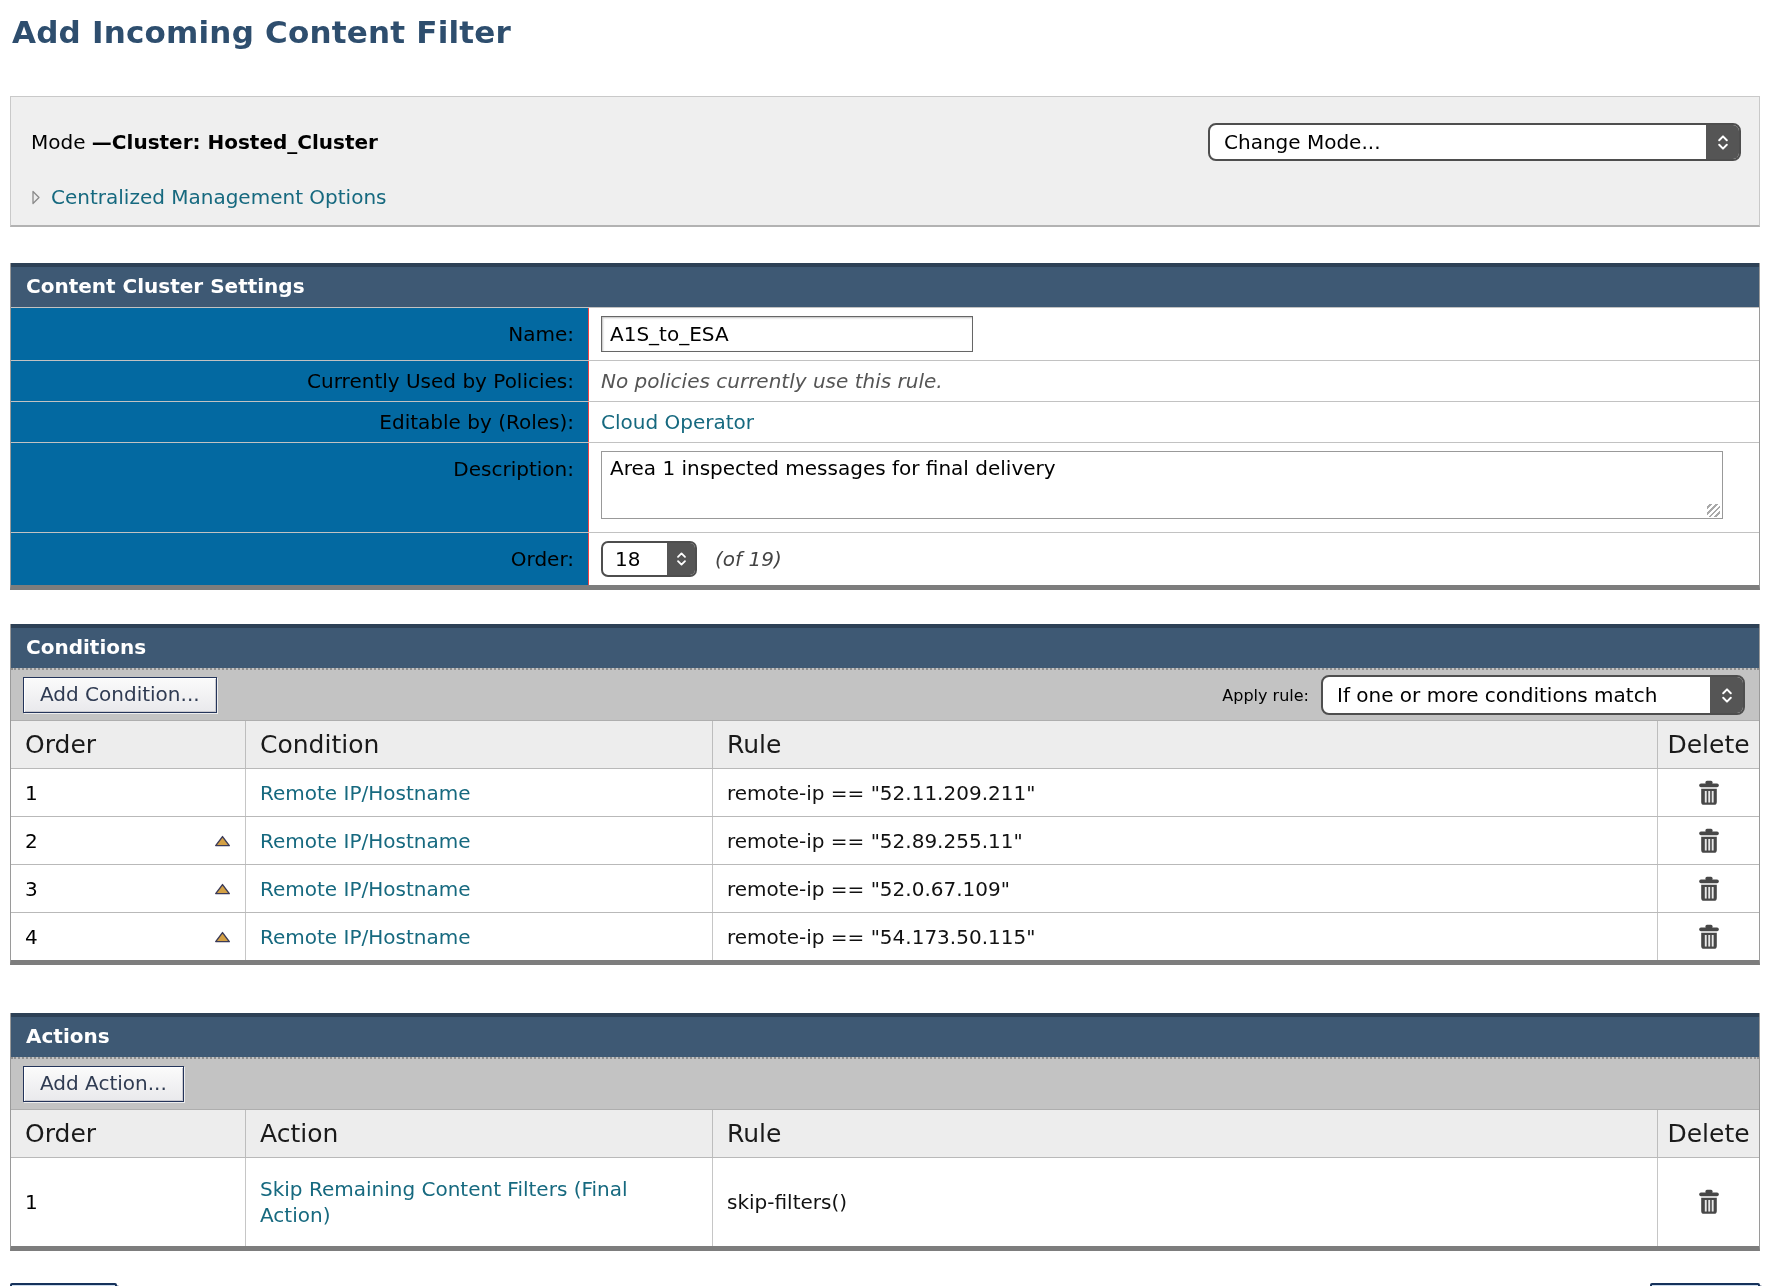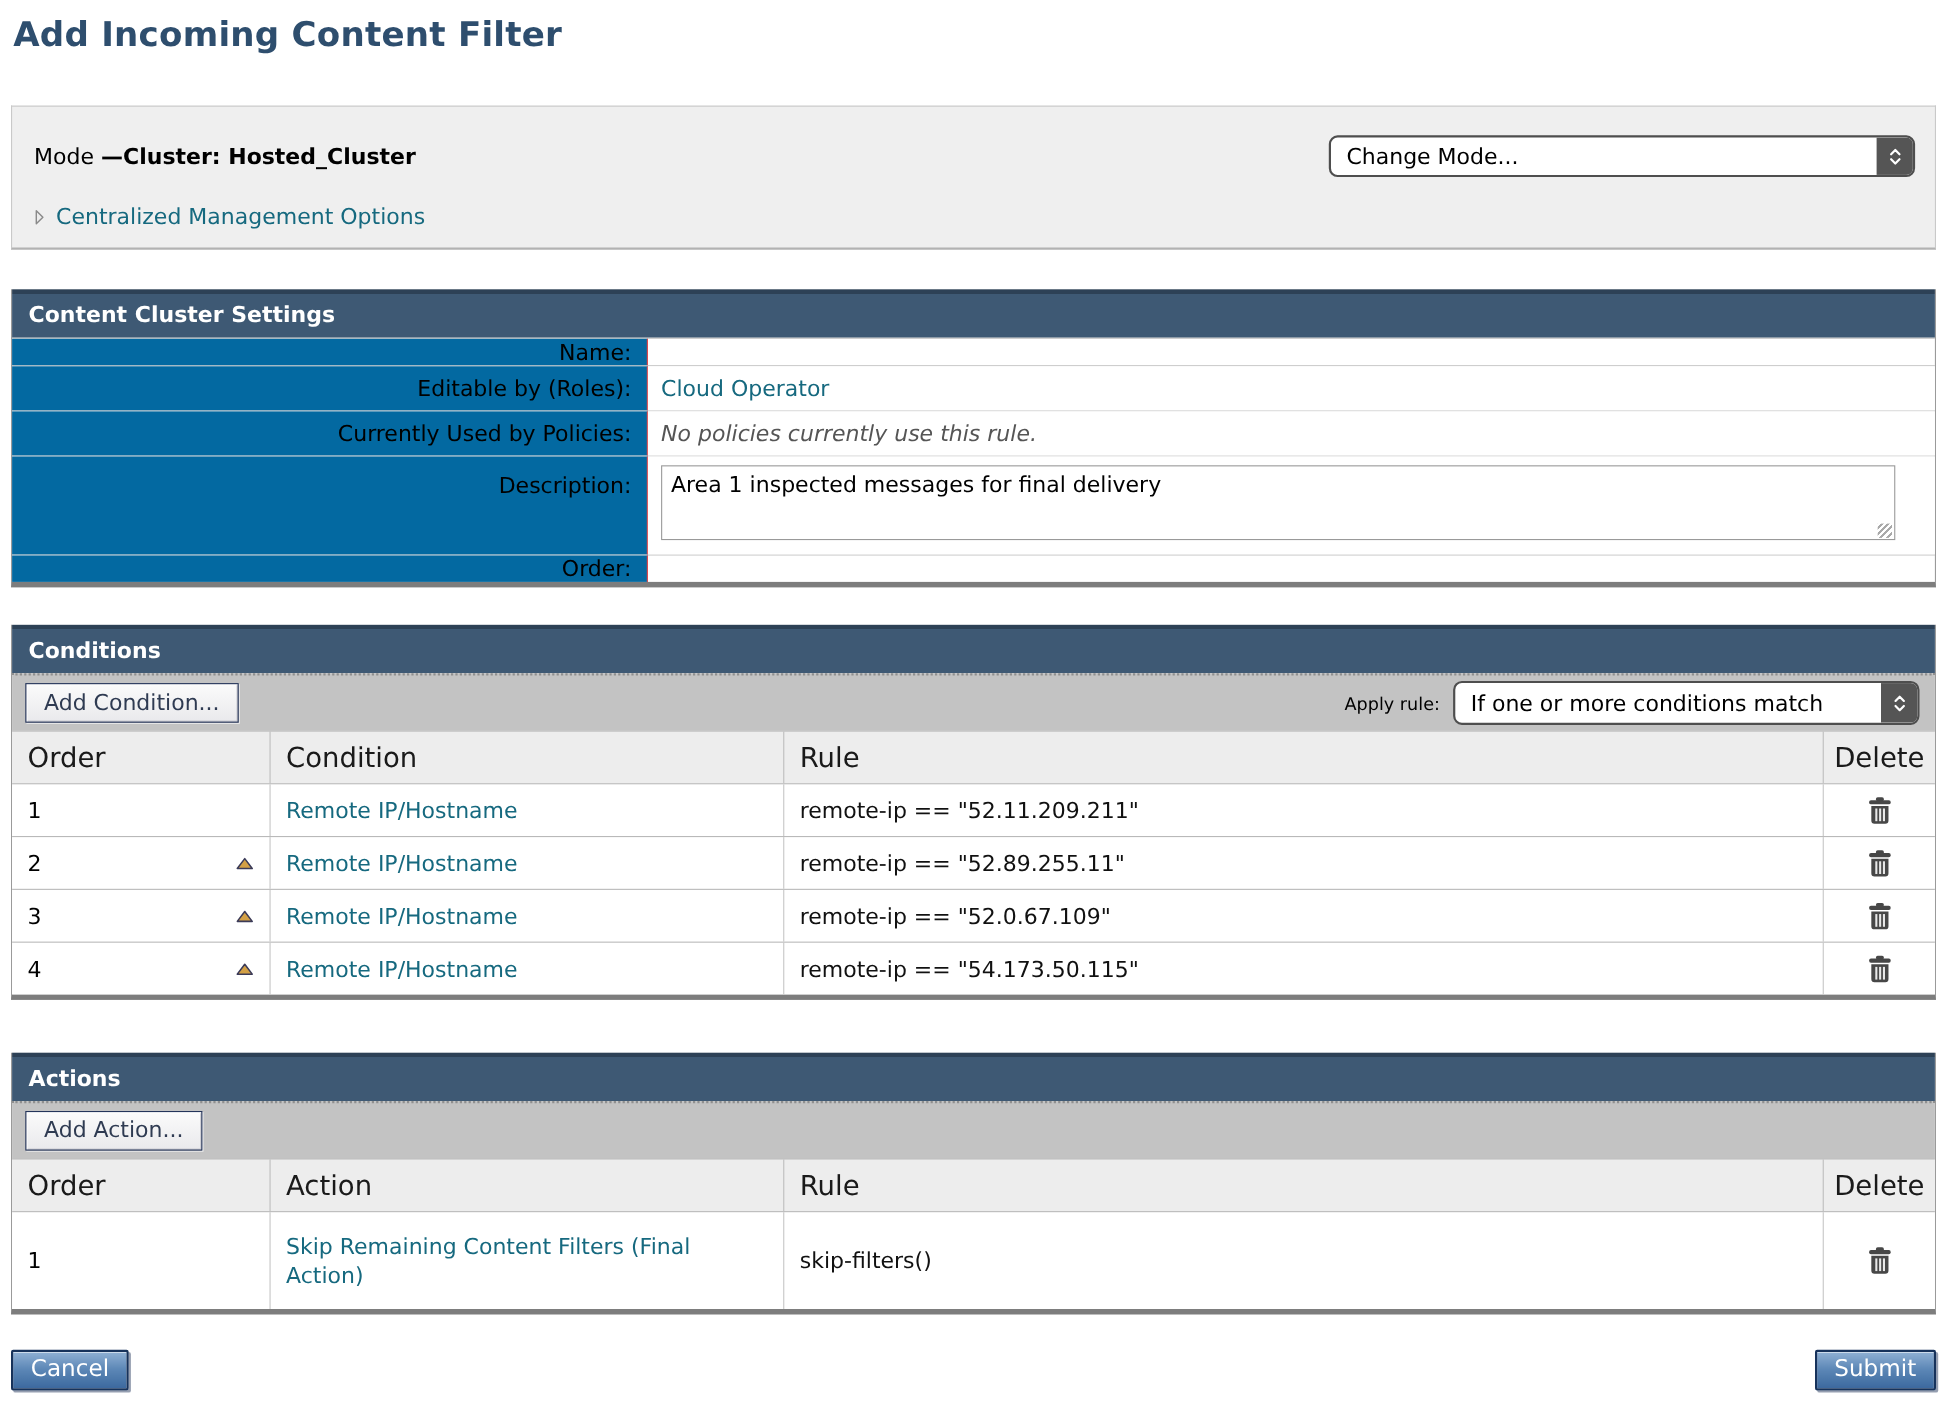--- a/index.html
+++ b/index.html
@@ -190,48 +190,62 @@
       </span>
       <a class="mgmt-link">Centralized Management Options</a>
     </div>
   </div>
 
   <div class="panel" style="margin-top:36px">
     <div class="panel-header">Content Cluster Settings</div>
 
     <div class="settings-row">
       <div class="settings-label">Name:</div>
+      <div class="settings-value">
+        <input class="text-input" type="text" value="A1S_to_ESA" style="">
+      </div>
+    </div>
+
+    <div class="settings-row">
+      <div class="settings-label">Currently Used by Policies:</div>
+      <div class="settings-value">
+        <span class="muted-italic">No policies currently use this rule.</span>
+      </div>
     </div>
 
     <div class="settings-row">
       <div class="settings-label">Editable by (Roles):</div>
       <div class="settings-value">
         <a class="teal-link">Cloud Operator</a>
-      </div>
-    </div>
-
-    <div class="settings-row">
-      <div class="settings-label">Currently Used by Policies:</div>
-      <div class="settings-value">
-        <span class="muted-italic">No policies currently use this rule.</span>
       </div>
     </div>
 
     <div class="settings-row">
       <div class="settings-label top">Description:</div>
       <div class="settings-value" style="align-items:flex-start">
         <span class="desc-wrap">
           <textarea class="desc-textarea" style="">Area 1 inspected messages for final delivery</textarea>
           <span class="resize-grip"></span>
         </span>
       </div>
     </div>
 
     <div class="settings-row">
       <div class="settings-label">Order:</div>
+      <div class="settings-value">
+        <div class="mac-select small" style="width:96px">
+          <span class="val">18</span>
+          <span class="spin">
+            <svg width="11" height="16" viewBox="0 0 12 17">
+                <use href="#chevrons"></use>
+              </svg>
+          </span>
+        </div>
+        <span class="order-extra">(of 19)</span>
+      </div>
     </div>
   </div>
 
   <div class="panel" style="margin-top:34px">
     <div class="panel-header">Conditions</div>
 
     <div class="toolbar">
       <button class="bevel-btn">Add Condition...</button>
       <div class="apply-rule">
         <span class="apply-rule-label">Apply rule:</span>

